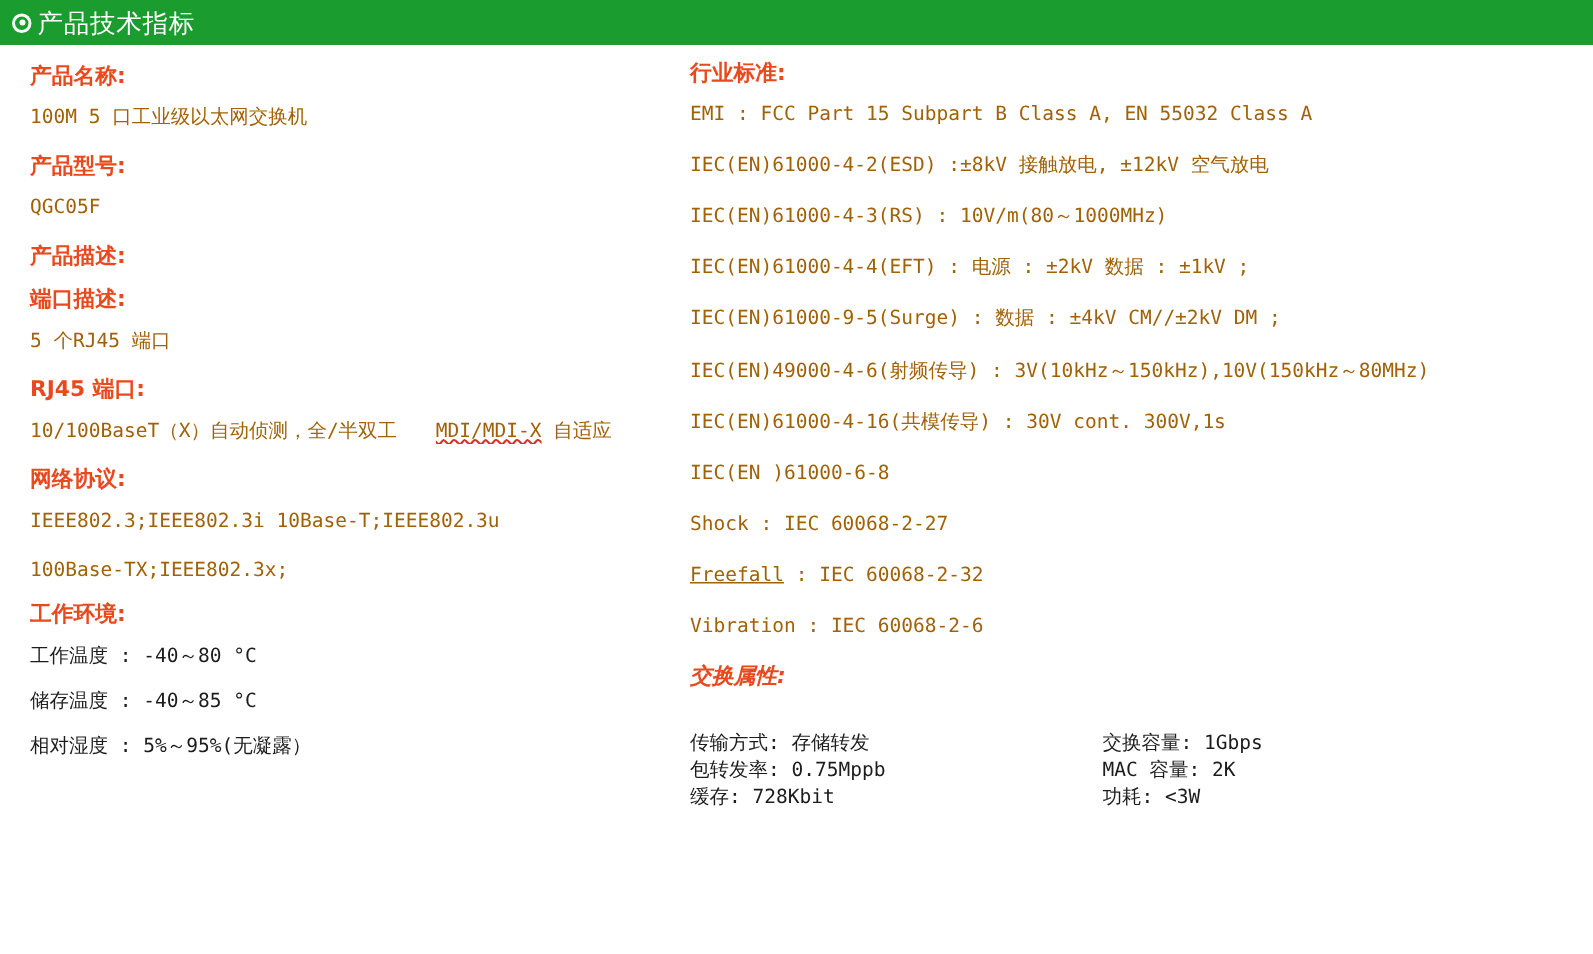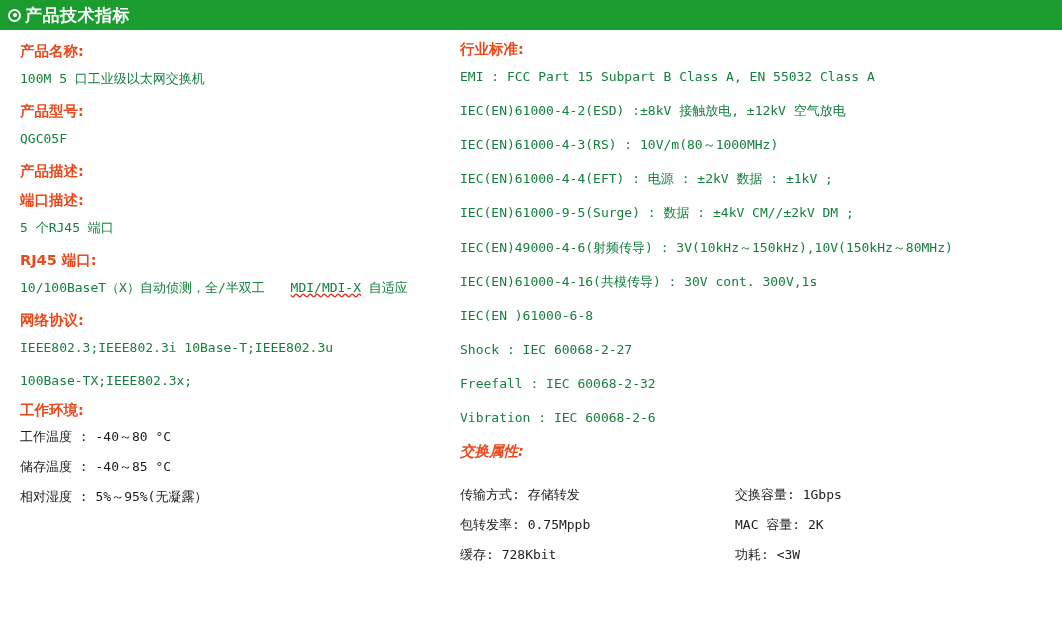--- a/index.html
+++ b/index.html
@@ -45,21 +45,21 @@
     top: 50%;
     transform: translate(-50%, -50%);
     width: 4px;
     height: 4px;
     border-radius: 50%;
     background: #ffffff;
   }
   .header-title {
     color: #ffffff;
     font-size: 17px;
-    font-weight: bold;
+    font-weight: normal;
     font-family: "DejaVu Sans", sans-serif;
     letter-spacing: 0.5px;
   }
   
   .columns {
     display: flex;
     padding-top: 10px;
   }
   .col-left {
     width: 430px;
@@ -78,29 +78,30 @@
     font-family: "DejaVu Sans", sans-serif;
     margin: 10px 0 8px 0;
     line-height: 1.3;
   }
   .col-left .sec-title:first-child {
     margin-top: 2px;
   }
   .body-line {
     font-family: "DejaVu Sans Mono", monospace;
     font-size: 13px;
-    color: #15803d;
+    color: #a16207;
     line-height: 1.55;
     margin: 0 0 13px 0;
     white-space: nowrap;
   }
   .body-line.tight {
     margin-bottom: 9px;
   }
   .underline-seg {
+    text-decoration: underline;
   }
   .spell {
     text-decoration: underline;
     text-decoration-style: wavy;
     text-decoration-color: #d93025;
     padding-left: 18px;
   }
   
   .col-right .body-line {
     margin-bottom: 14px;
@@ -110,21 +111,20 @@
   }
   .col-right .sec-title.second {
     margin-top: 14px;
     margin-bottom: 25px;
     font-style: italic;
   }
   
   .attr-grid {
     display: grid;
     grid-template-columns: 275px auto;
-    row-gap: 12px;
     font-family: "DejaVu Sans Mono", monospace;
     font-size: 13px;
     color: #1c1c1c;
   }
   .attr-cell {
     white-space: nowrap;
   }
   
   .env-line {
     font-family: "DejaVu Sans Mono", monospace;

